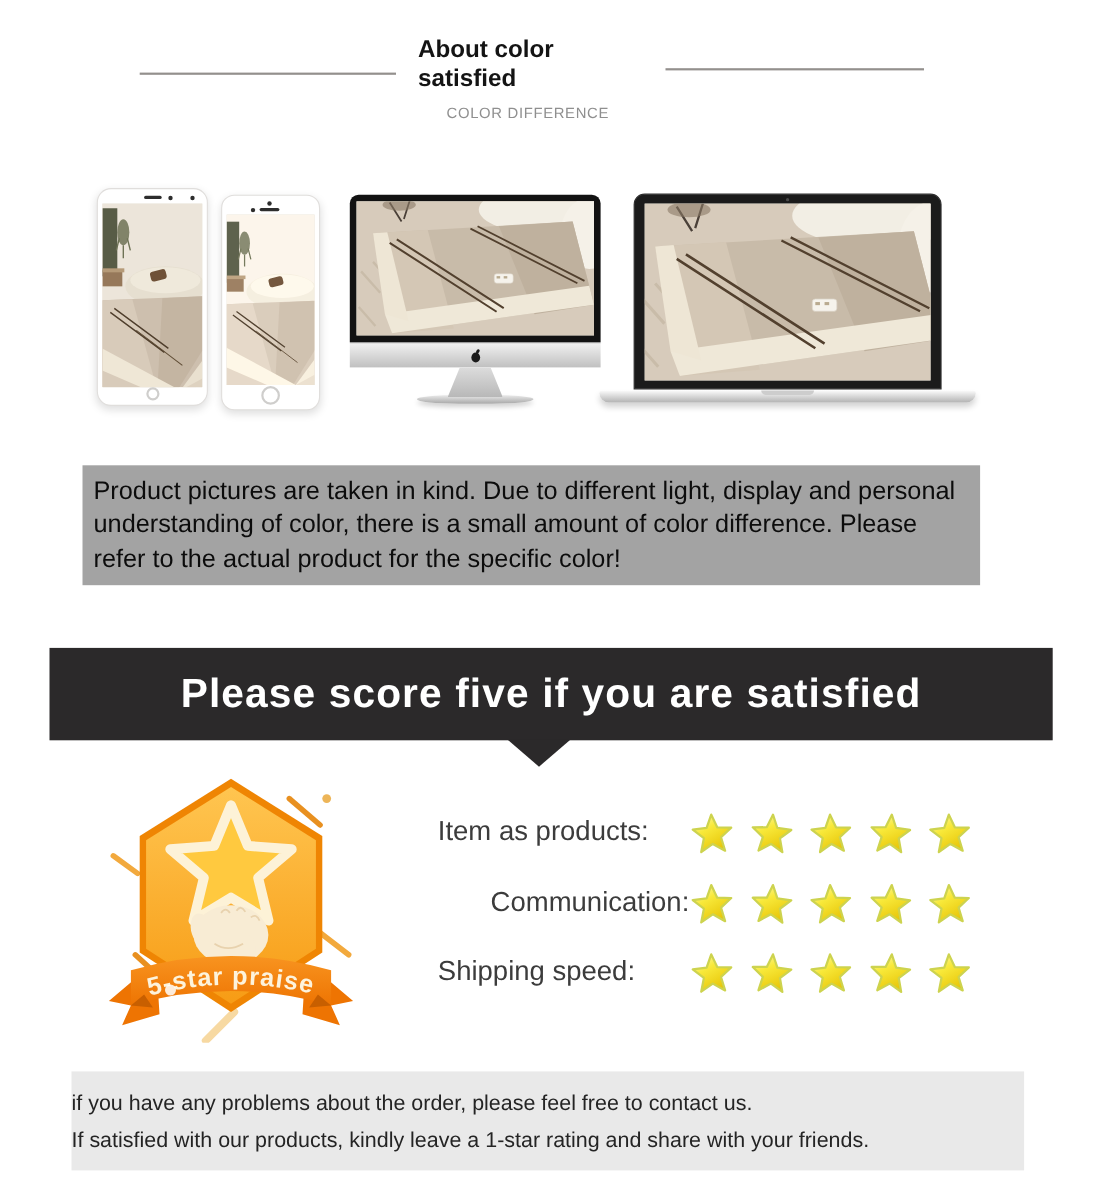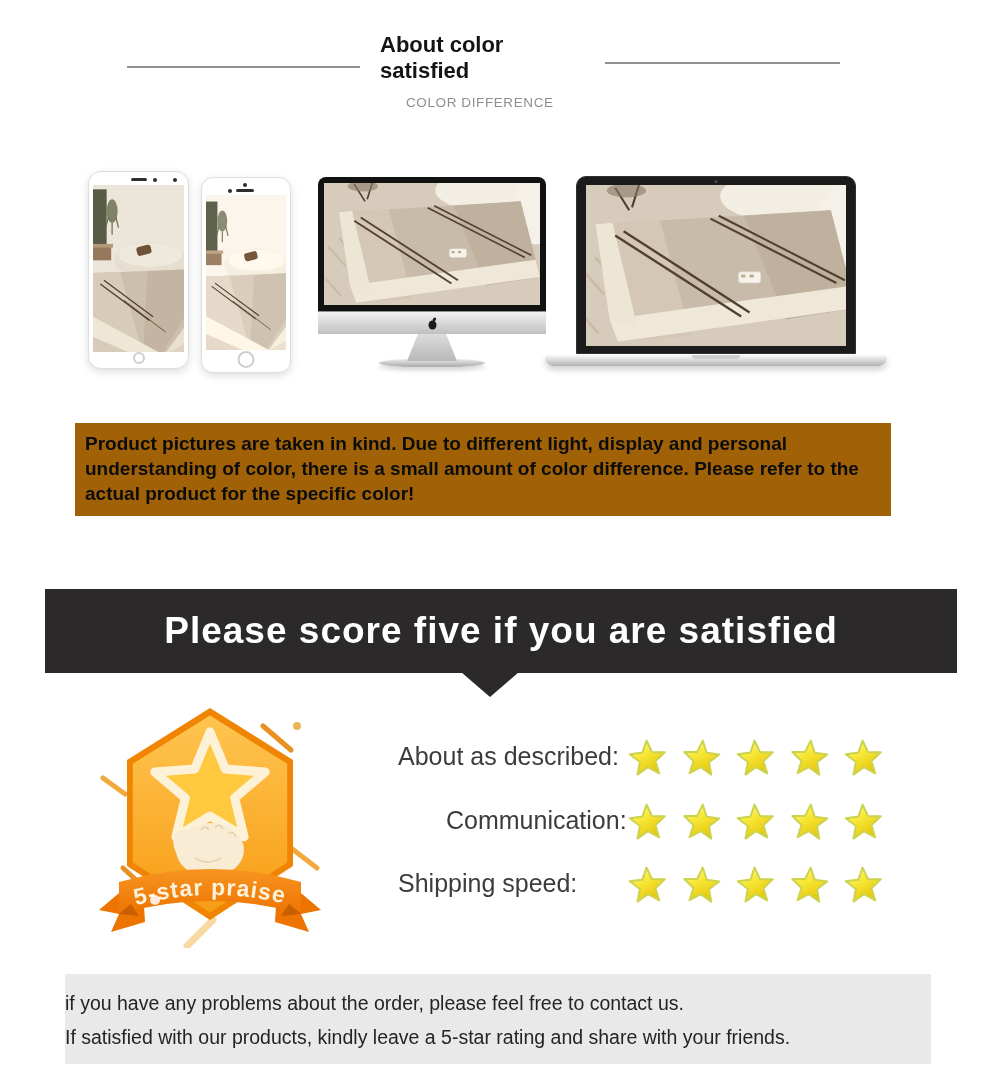--- a/index.html
+++ b/index.html
@@ -47,22 +47,22 @@
   .mb-cam{position:absolute;top:3px;left:50%;transform:translateX(-50%);width:3px;height:3px;
           border-radius:50%;background:#4a4a4a;}
   .mb-screen .screen{position:static;width:100%;height:100%;}
   .mb-base{width:342px;height:11px;background:linear-gradient(#fbfbfb,#b2b2b2);
            border-radius:3px 3px 10px 10px;margin-top:1px;position:relative;
            box-shadow:0 4px 6px rgba(0,0,0,.18);}
   .mb-notch{position:absolute;top:0;left:50%;transform:translateX(-50%);width:48px;height:4px;
             background:#cdcdcd;border-radius:0 0 6px 6px;}
 
   
-  .disclaimer{left:75px;top:423px;width:800px;background:#a16207;padding:8px 6px 10px 10px;
-              font-size:19px;font-weight:bold;line-height:1.32;color:#0c0c0c;}
+  .disclaimer{left:75px;top:423px;width:800px;background:#a3a3a3;padding:8px 6px 10px 10px;
+              font-size:23px;font-weight:normal;line-height:1.32;color:#0c0c0c;}
 
   
   .banner{left:45px;top:589px;width:912px;height:84px;background:#2b292a;color:#ffffff;
           display:flex;align-items:center;justify-content:center;font-size:37px;font-weight:bold;
           letter-spacing:1px;}
   .banner-arrow{left:461px;top:672px;width:0;height:0;border-left:29px solid transparent;
                 border-right:29px solid transparent;border-top:25px solid #2b292a;}
 
   
   .badge{left:95px;top:698px;width:230px;height:250px;}
@@ -243,21 +243,21 @@
       <path d="M206 216 L194 206 L186 218 Z" fill="#c85f00"></path>
       <path id="ribbonTextPath" d="M28 211 Q115 184 202 209" fill="none"></path>
       <text font-size="23" font-weight="bold" fill="#fdf3dc" letter-spacing="1" font-family="Liberation Sans, sans-serif">
         <textPath href="#ribbonTextPath" startOffset="50%" text-anchor="middle">5-star praise</textPath>
       </text>
     </g>
     <circle cx="60" cy="202" r="5" fill="#ffffff" opacity=".85"></circle>
     <circle cx="150" cy="236" r="4" fill="#ffffff" opacity=".8"></circle>
   </svg>
 
-  <div class="r-label r1">About as described:</div>
+  <div class="r-label r1">Item as products:</div>
   <div class="stars s1">
     <svg viewBox="0 0 40 40">
         <use href="#star-shape"></use>
       </svg>
 
     <svg viewBox="0 0 40 40">
         <use href="#star-shape"></use>
       </svg>
 
     <svg viewBox="0 0 40 40">
@@ -314,16 +314,16 @@
         <use href="#star-shape"></use>
       </svg>
 
     <svg viewBox="0 0 40 40">
         <use href="#star-shape"></use>
       </svg>
   </div>
 
   <div class="abs footer">
     <div>if you have any problems about the order, please feel free to contact us.</div>
-    <div>If satisfied with our products, kindly leave a 5-star rating and share with your friends.</div>
+    <div>If satisfied with our products, kindly leave a 1-star rating and share with your friends.</div>
   </div>
 
 </div>
 
 </body></html>

